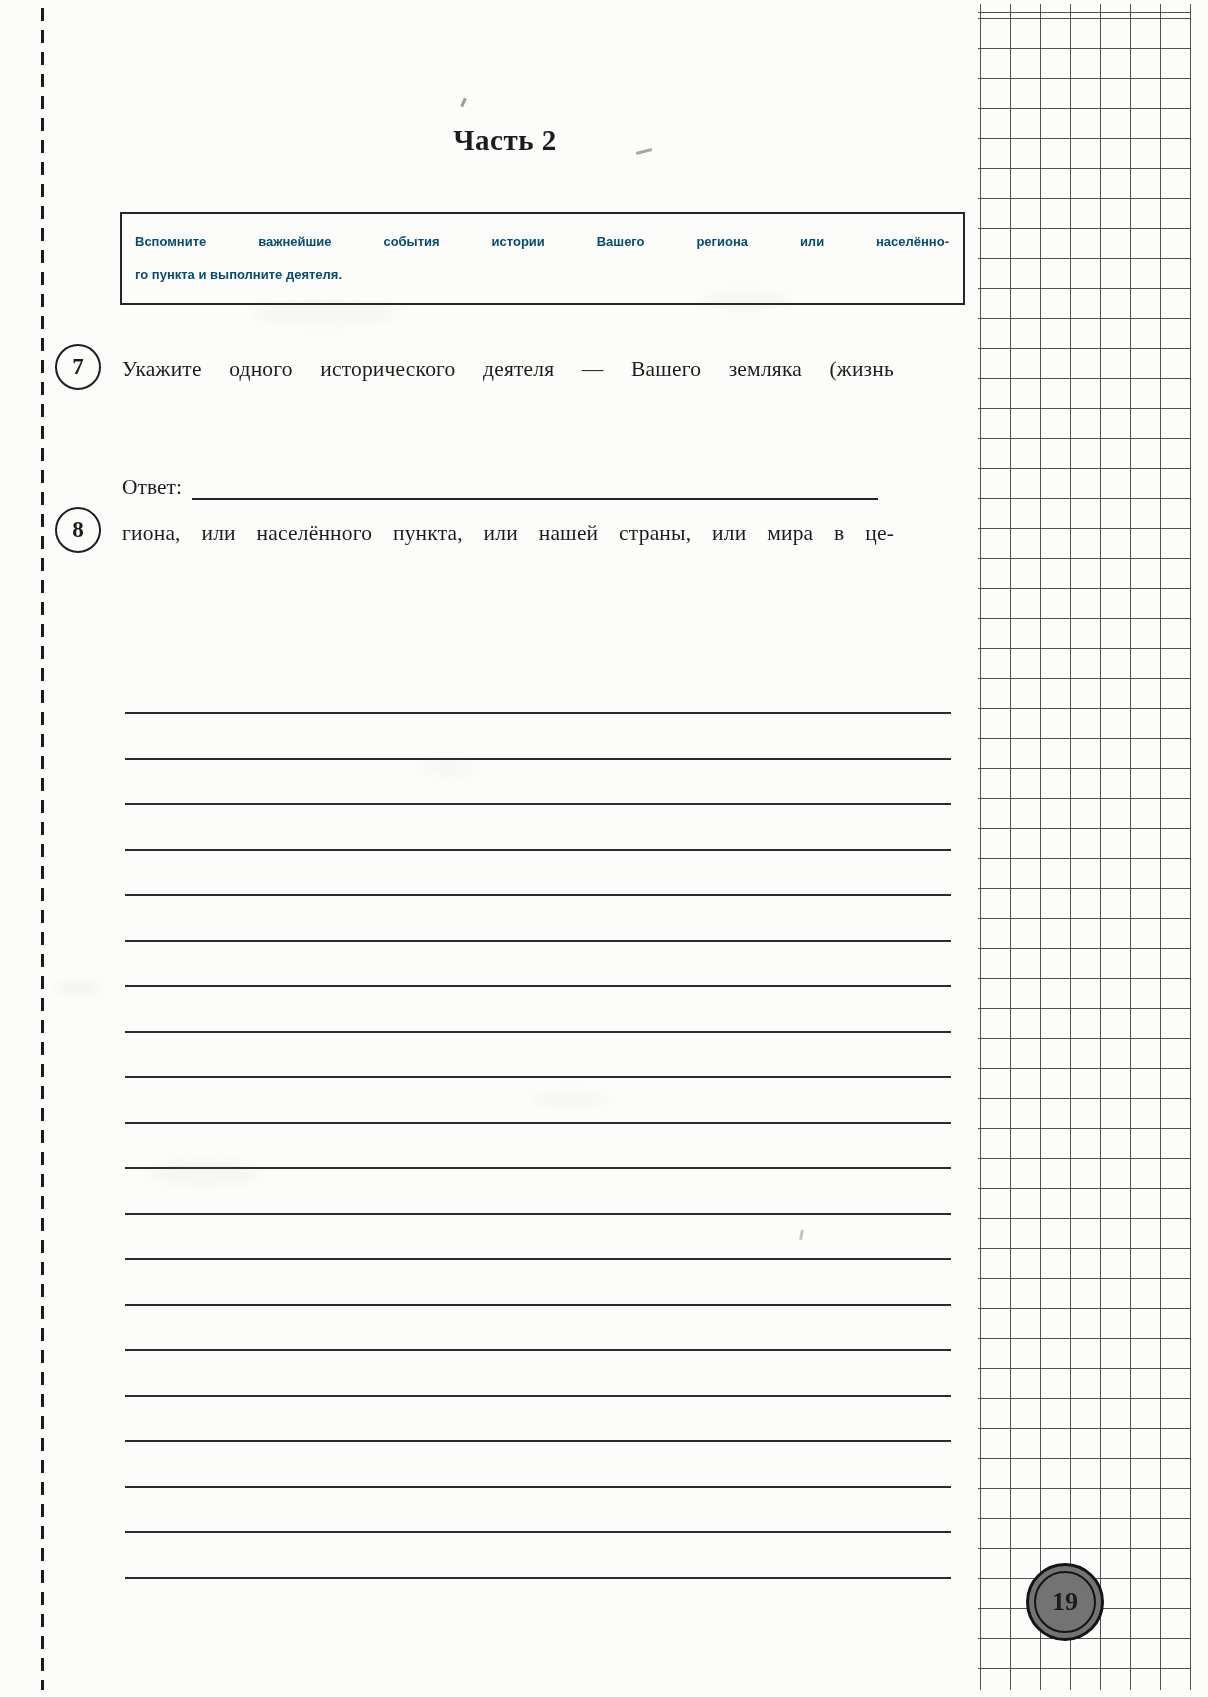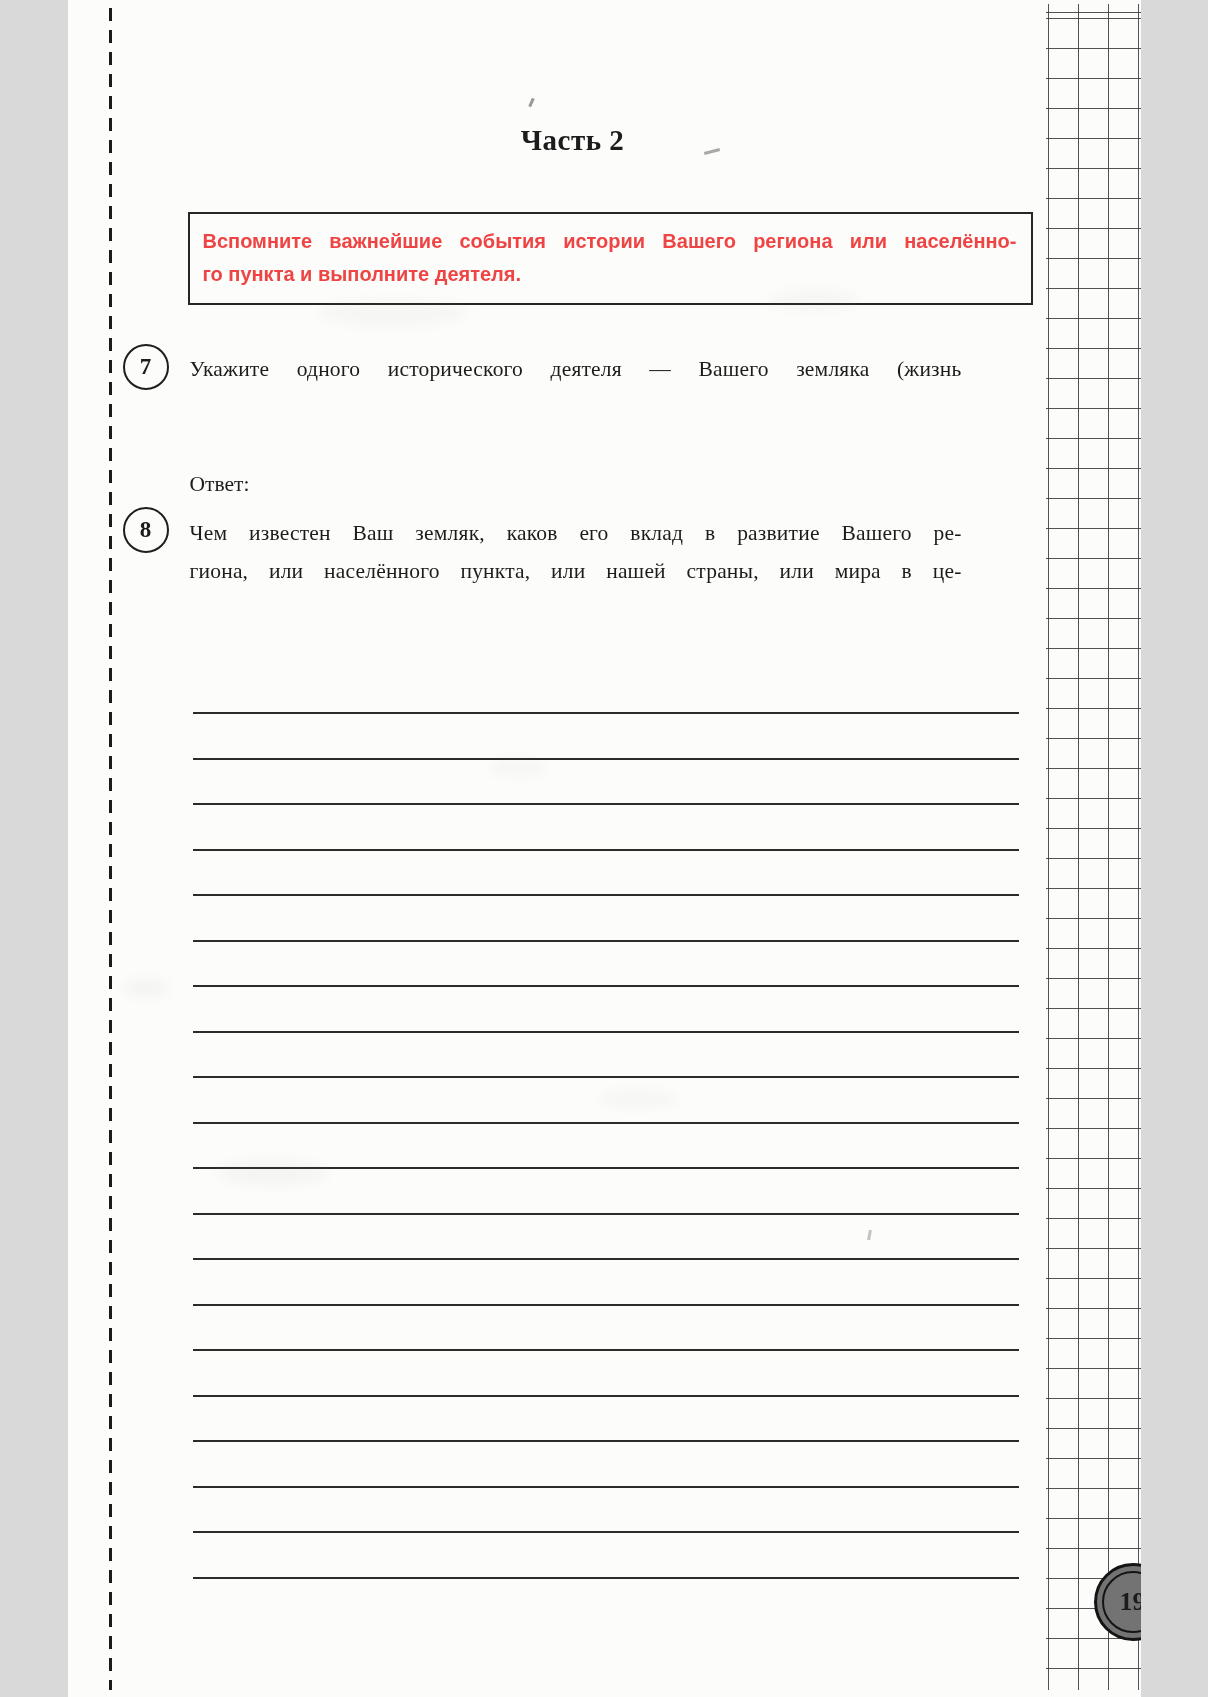--- a/index.html
+++ b/index.html
@@ -1,18 +1,18 @@
 <!DOCTYPE html>
 <html><head>
 <meta charset="utf-8">
 <style>
   html,body { margin:0; padding:0; background:#d9d9d9; }
   .page {
     position:relative;
-    width:1073px; height:1697px;
+    width:1208px; height:1697px;
     margin:0 auto;
     background:#fcfcfa;
     overflow:hidden;
     font-family:"Liberation Serif", serif;
     color:#1c1c1c;
   }
 
   
   .cut-line {
     position:absolute; left:41px; top:8px; width:3px; height:1682px;
@@ -25,21 +25,21 @@
     text-align:center; font-weight:bold; font-size:29px; letter-spacing:0.5px;
     font-family:"Liberation Serif", serif;
   }
 
   
   .instruction-box {
     position:absolute; left:120px; top:212px; width:845px;
     box-sizing:border-box; border:2px solid #262626;
     padding:11px 14px 12px 13px;
     font-family:"Liberation Sans", sans-serif;
-    font-weight:bold; font-size:20px; line-height:33px; color:#ef4444;
+    font-weight:bold; font-size:13px; line-height:33px; color:#0c4a6e;
   }
   .tline { display:block; }
   .tline.j { text-align:justify; text-align-last:justify; }
 
   
   .qnum {
     position:absolute; width:46px; height:46px; box-sizing:border-box;
     border:2.5px solid #1e1e1e; border-radius:50%;
     display:flex; align-items:center; justify-content:center;
     font-weight:bold; font-size:23px; background:transparent;
@@ -51,21 +51,21 @@
   .qtext {
     position:absolute; left:122px; width:772px;
     font-size:21.5px; line-height:38px; letter-spacing:0.2px;font-family:Liberation Serif, serif;
   }
   .qtext-7 { top:350px; }
   .qtext-8 { top:514px; }
 
   
   .answer-row {
     position:absolute; left:122px; top:472px; width:756px;
-    display:flex; align-items:flex-start; font-size:21.5px;flex-direction:column;
+    display:flex; align-items:flex-end; font-size:21.5px;
   }
   .answer-row .blank {
     flex:1; margin-left:10px; height:26px;
     border-bottom:2px solid #242424;
   }
 
   
   .answer-lines { position:absolute; left:125px; top:712px; width:826px; height:868px; }
   .answer-line {
     position:absolute; left:0; width:100%; height:0;
@@ -130,21 +130,20 @@
 
   <div class="answer-row">
     <span>Ответ:</span>
     <span class="blank"></span>
   </div>
 
   <div class="qnum qnum-8">
     <span>8</span>
   </div>
   <div class="qtext qtext-8">
-    <span class="tline j">Чем известен Ваш земляк, каков его вклад в развитие Вашего ре-</span>
     <span class="tline j">гиона, или населённого пункта, или нашей страны, или мира в це-</span>
   </div>
 
   <div class="answer-lines">
       <div class="answer-line" style="top: 0px;"></div>
       <div class="answer-line" style="top: 45.5px;"></div>
       <div class="answer-line" style="top: 91px;"></div>
       <div class="answer-line" style="top: 136.5px;"></div>
       <div class="answer-line" style="top: 182px;"></div>
       <div class="answer-line" style="top: 227.5px;"></div>

